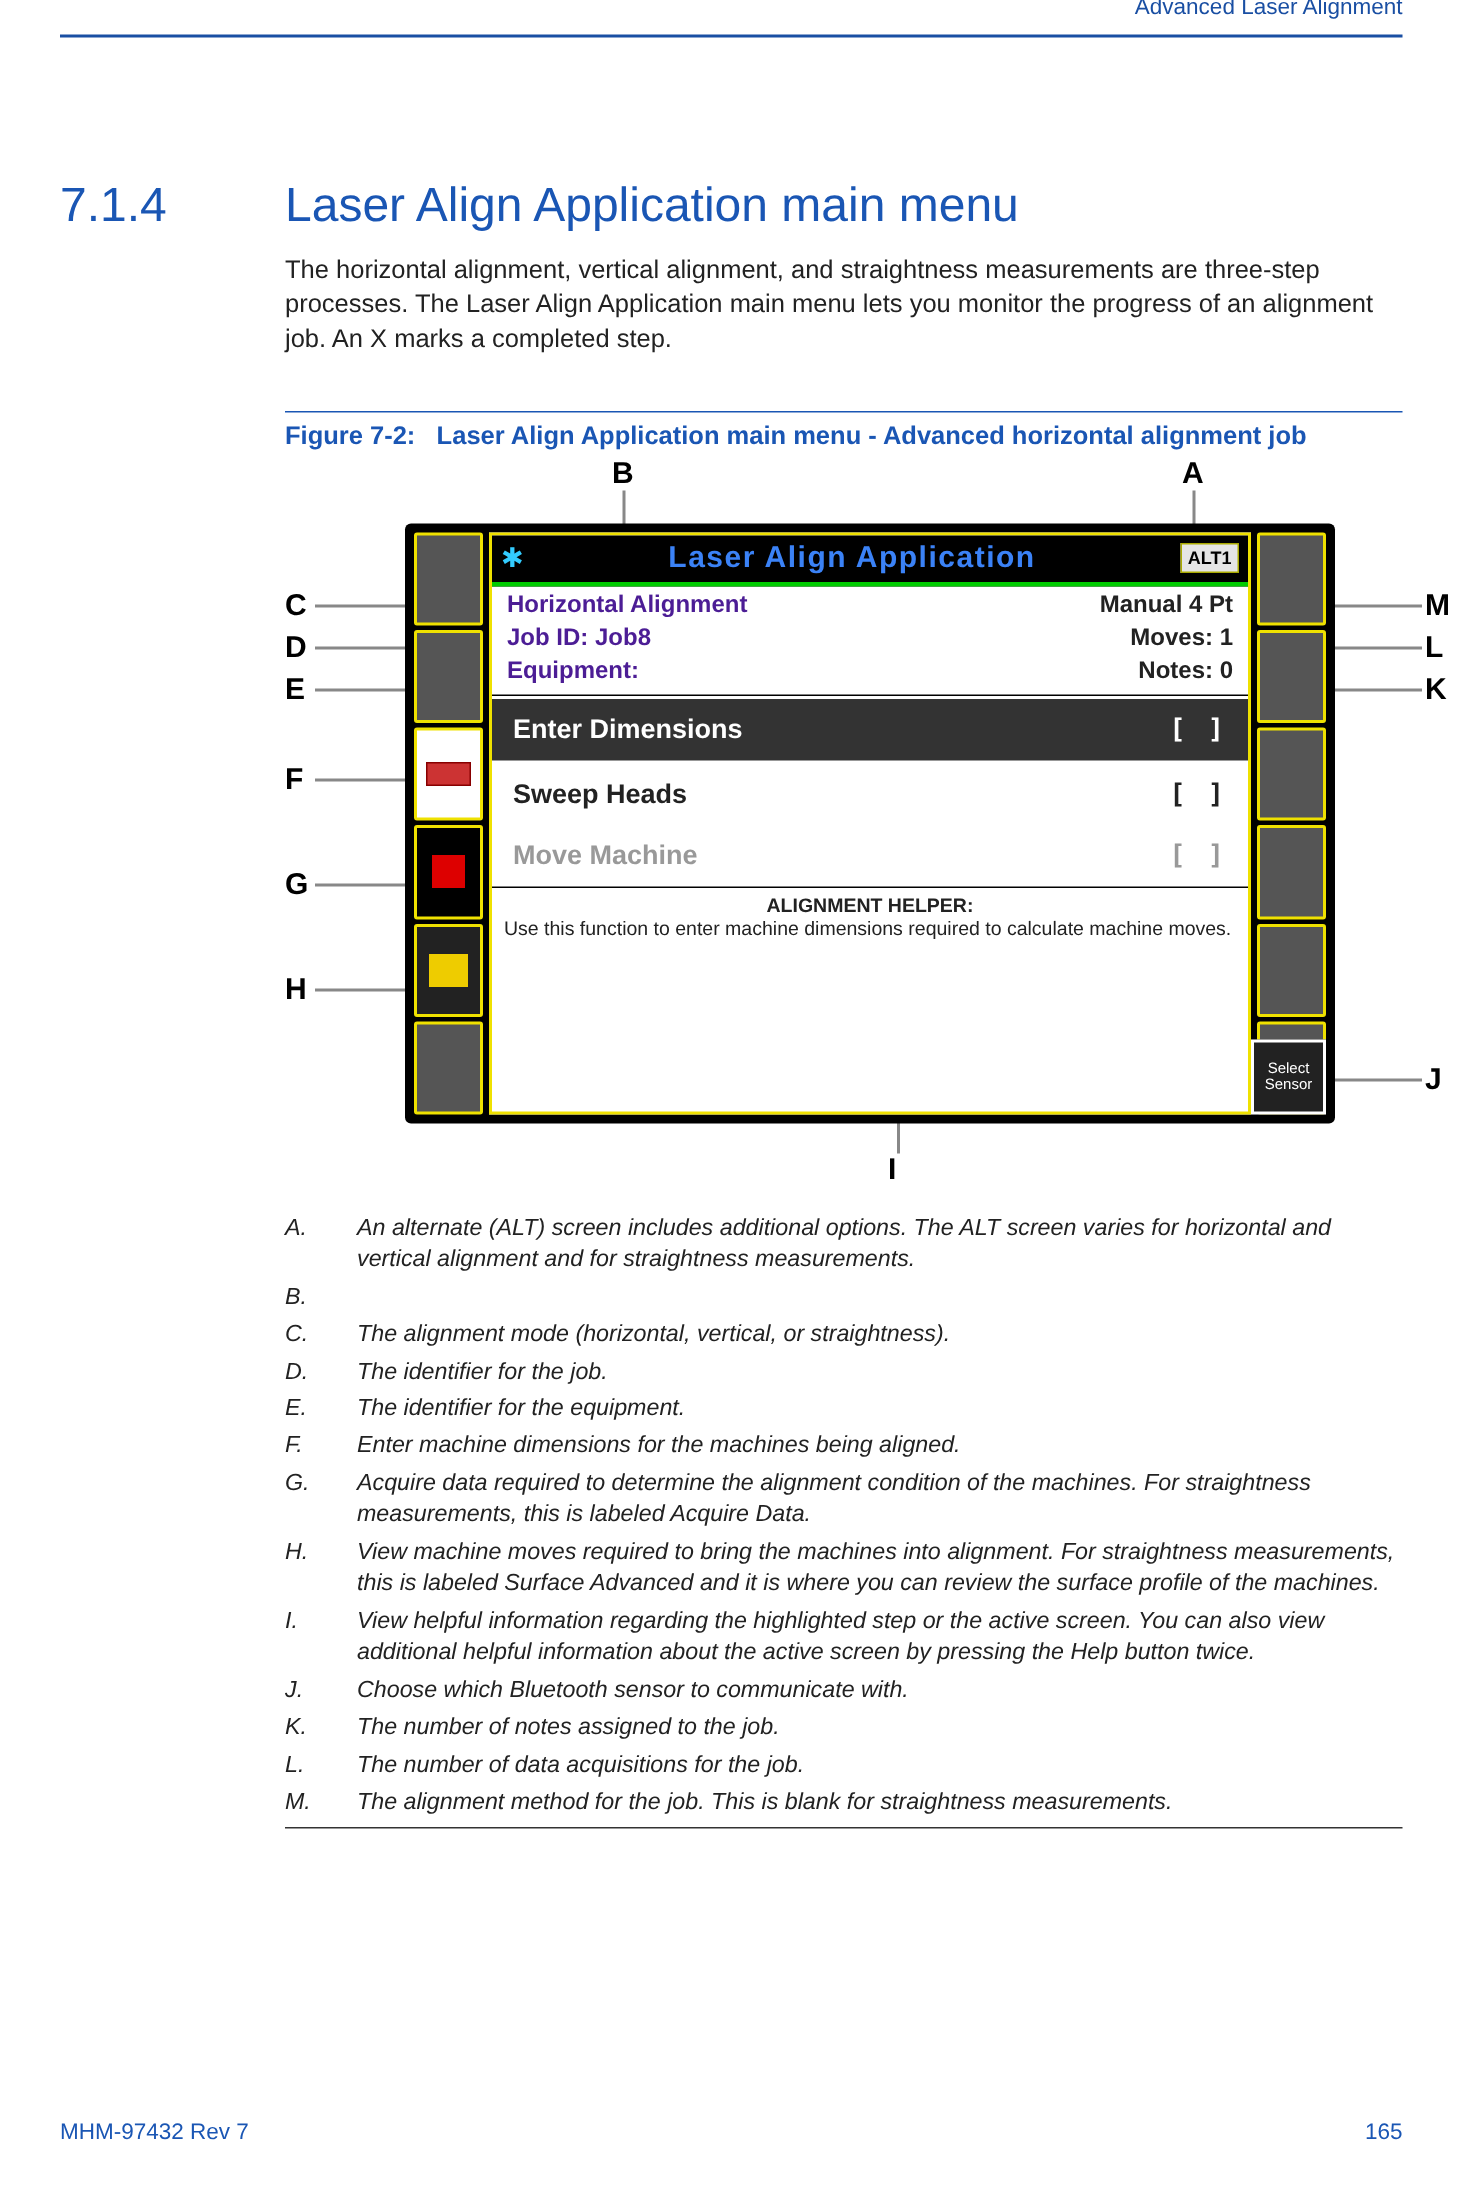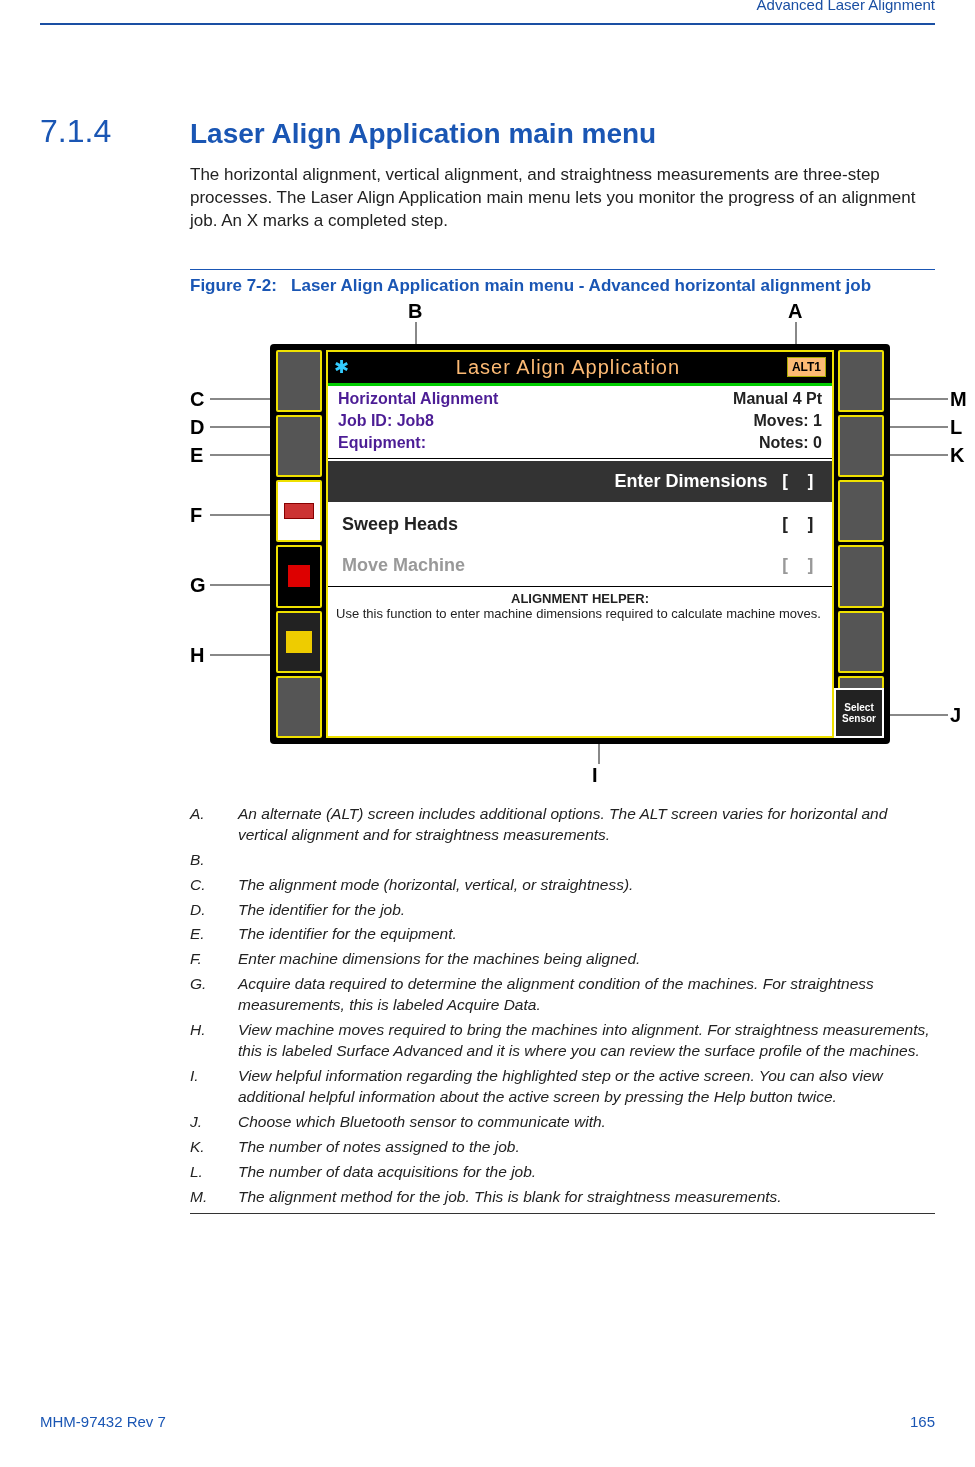--- a/index.html
+++ b/index.html
@@ -33,22 +33,22 @@
     margin-top: 48px;
   }
   .sec-num {
     color: #1a56b4;
     font-size: 32px;
     font-weight: 400;
     width: 150px;
   }
   .sec-title {
     color: #1a56b4;
-    font-size: 28px;
-    font-weight: 700;
+    font-size: 32px;
+    font-weight: 400;
     margin-top: 45px;
   }
   .body-text {
     margin-left: 150px;
     margin-top: 14px;
     font-size: 17px;
     line-height: 1.35;
     color: #222;
     max-width: 770px;
   }
@@ -138,50 +138,50 @@
     background:#000;
     border-bottom: 3px solid #0c0;
     display:flex;align-items:center;gap:8px;
     padding:4px 6px;
     justify-content:space-between;
   }
   .bt-icon {
     color:#3cf;font-size:18px;line-height:1;
   }
   .title-text {
-    color:#fdba74;font-weight:400;font-size:20px;letter-spacing:1px;flex:1;text-align:center;
+    color:#3b82f6;font-weight:700;font-size:20px;letter-spacing:1px;flex:1;text-align:center;
     font-family: "Arial Black", Arial, sans-serif;
   }
   .alt-badge {
-    background:#fdba74;color:#000;font-weight:700;font-size:12px;padding:2px 4px;border:1px solid #aa0;
+    background:#e5e5e5;color:#000;font-weight:700;font-size:12px;padding:2px 4px;border:1px solid #aa0;
   }
   .info-row {
     display:flex;justify-content:space-between;font-weight:700;font-size:16px;padding:4px 10px 0 10px;
     color:#222;
   }
   .info-row .grey { color:#4c1d95; }
   .divider { border-top:1px solid #000;margin:6px 0 0 0; }
   .step {
     display:flex;align-items:center;padding:10px 14px;font-weight:700;font-size:18px;gap:12px;
     justify-content:space-between;
   }
   .step .box { font-family: monospace; font-size:18px; letter-spacing:2px; }
-  .step.sel { background:#333;color:#fff;margin:2px 0;justify-content:flex-end; }
+  .step.sel { background:#333;color:#fff;margin:2px 0; }
   .step.greyed { color:#999; }
   .helper {
     border-top:1px solid #000;
     padding:4px 8px;
     font-size:13px;
     display:flex;align-items:flex-start;gap:8px;
   }
   .helper-text { flex:1; }
   .helper-title { text-align:center;font-weight:700;font-size:13px; }
   .select-sensor {
     position:absolute;right:6px;bottom:6px;width:46px;height:46px;background:#222;border:2px solid #fff;color:#fff;
-    font-size:10px;font-weight:700;display:flex;align-items:center;justify-content:center;text-align:center;line-height:1.1;
+    font-size:10px;font-weight:400;display:flex;align-items:center;justify-content:center;text-align:center;line-height:1.1;
   }
   
   .anno-list {
     margin-left:150px;
     margin-top:20px;
     max-width:780px;
     font-size:15.5px;
     font-style: italic;
     line-height:1.35;
   }

